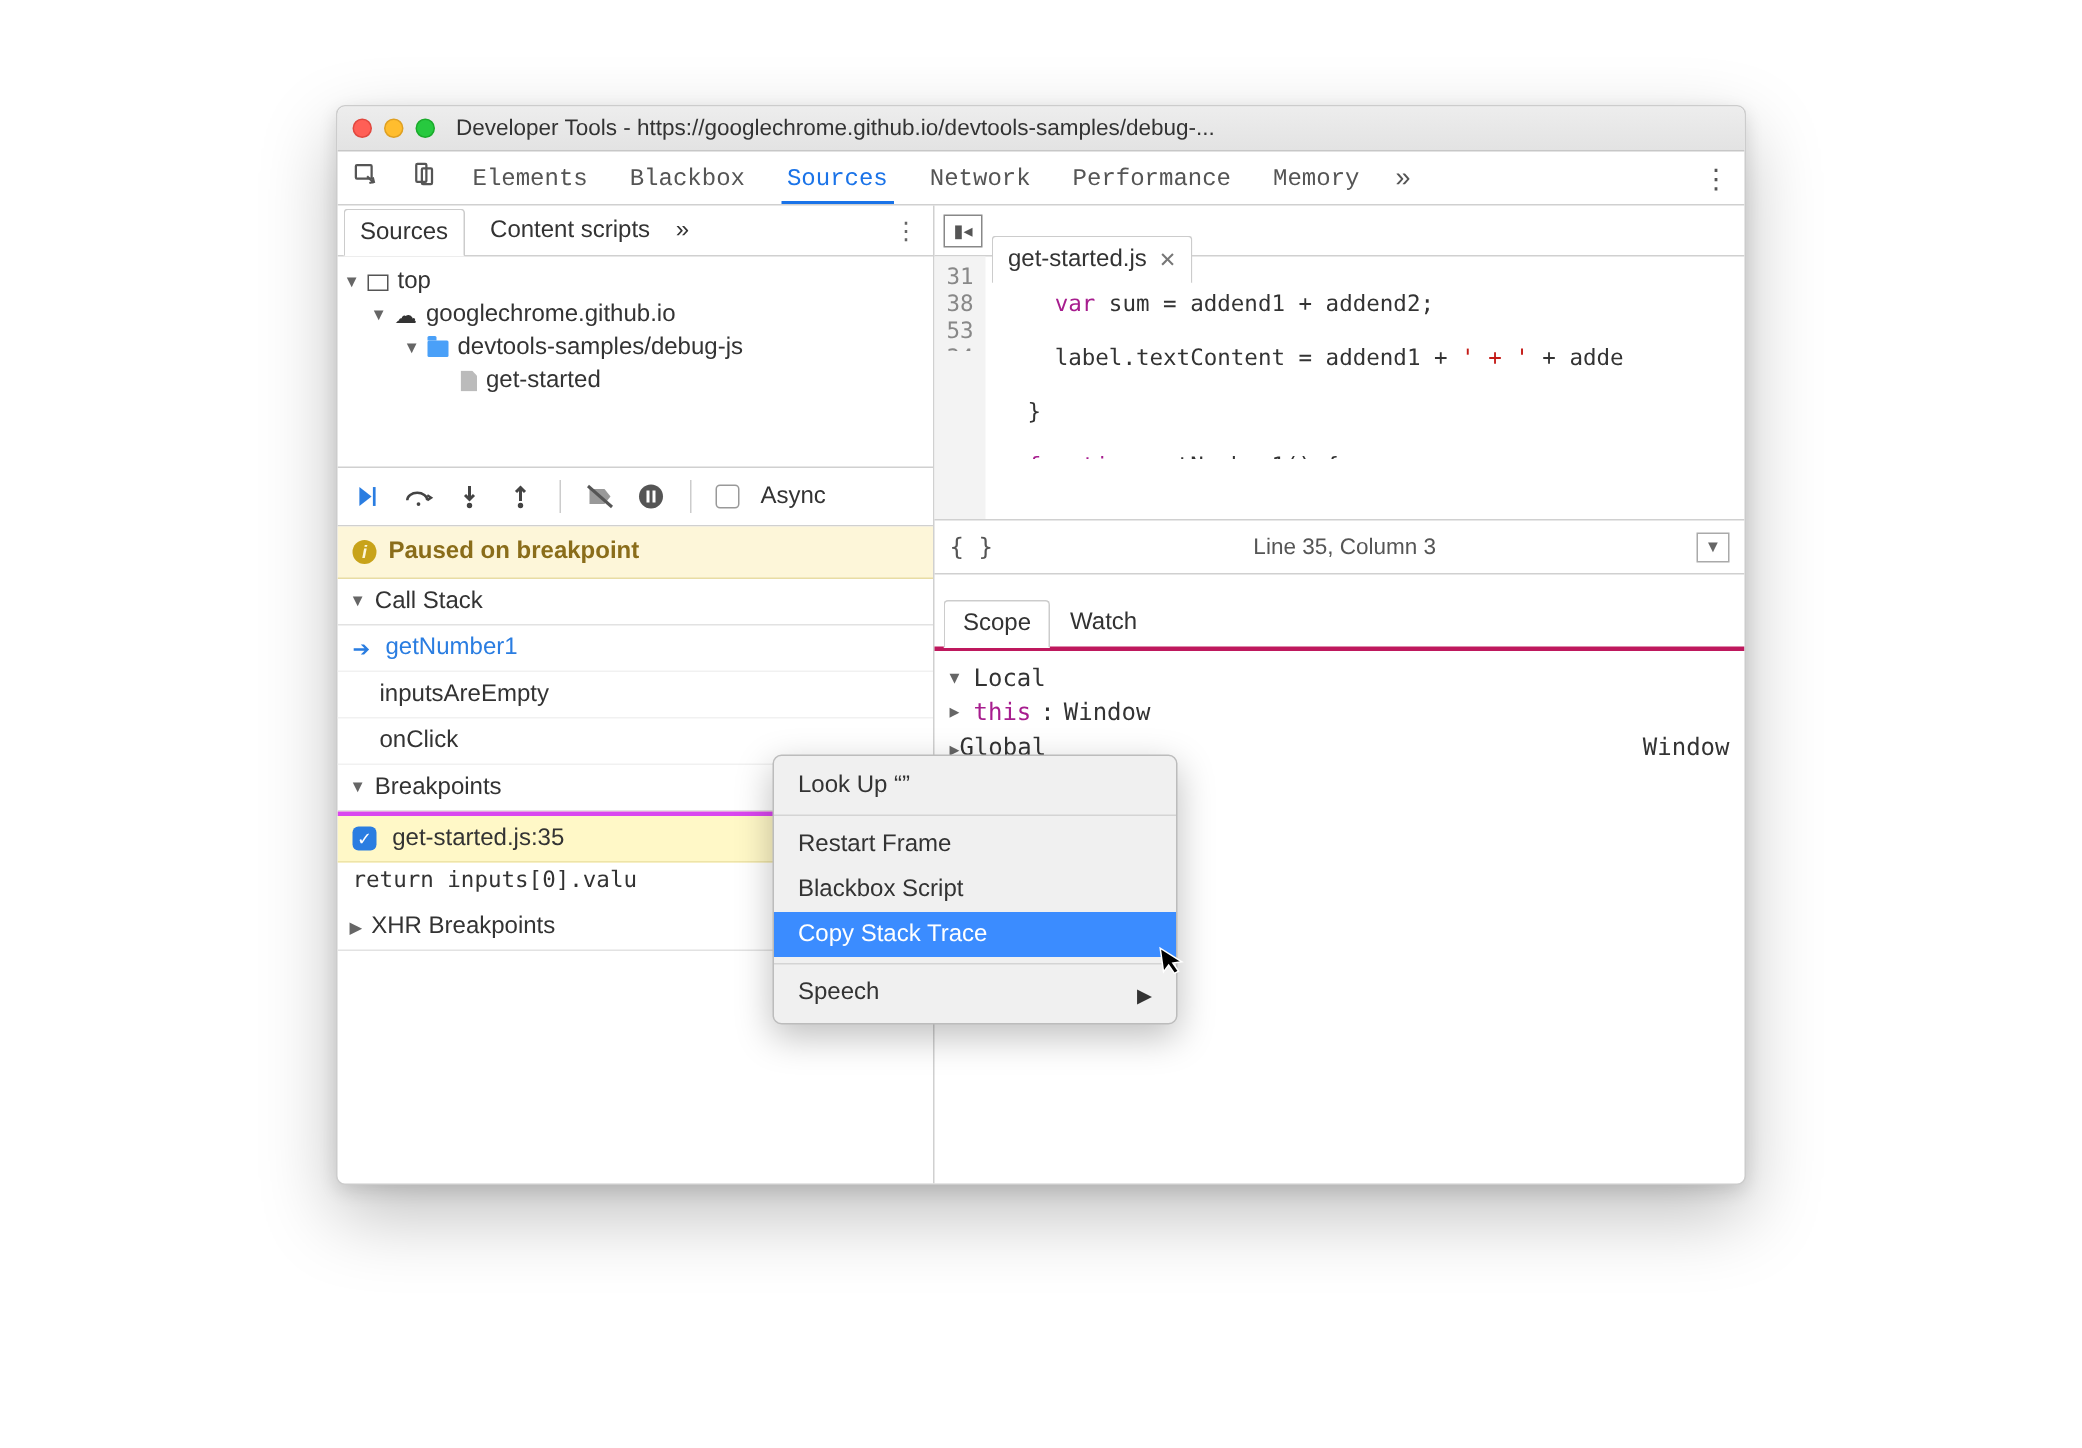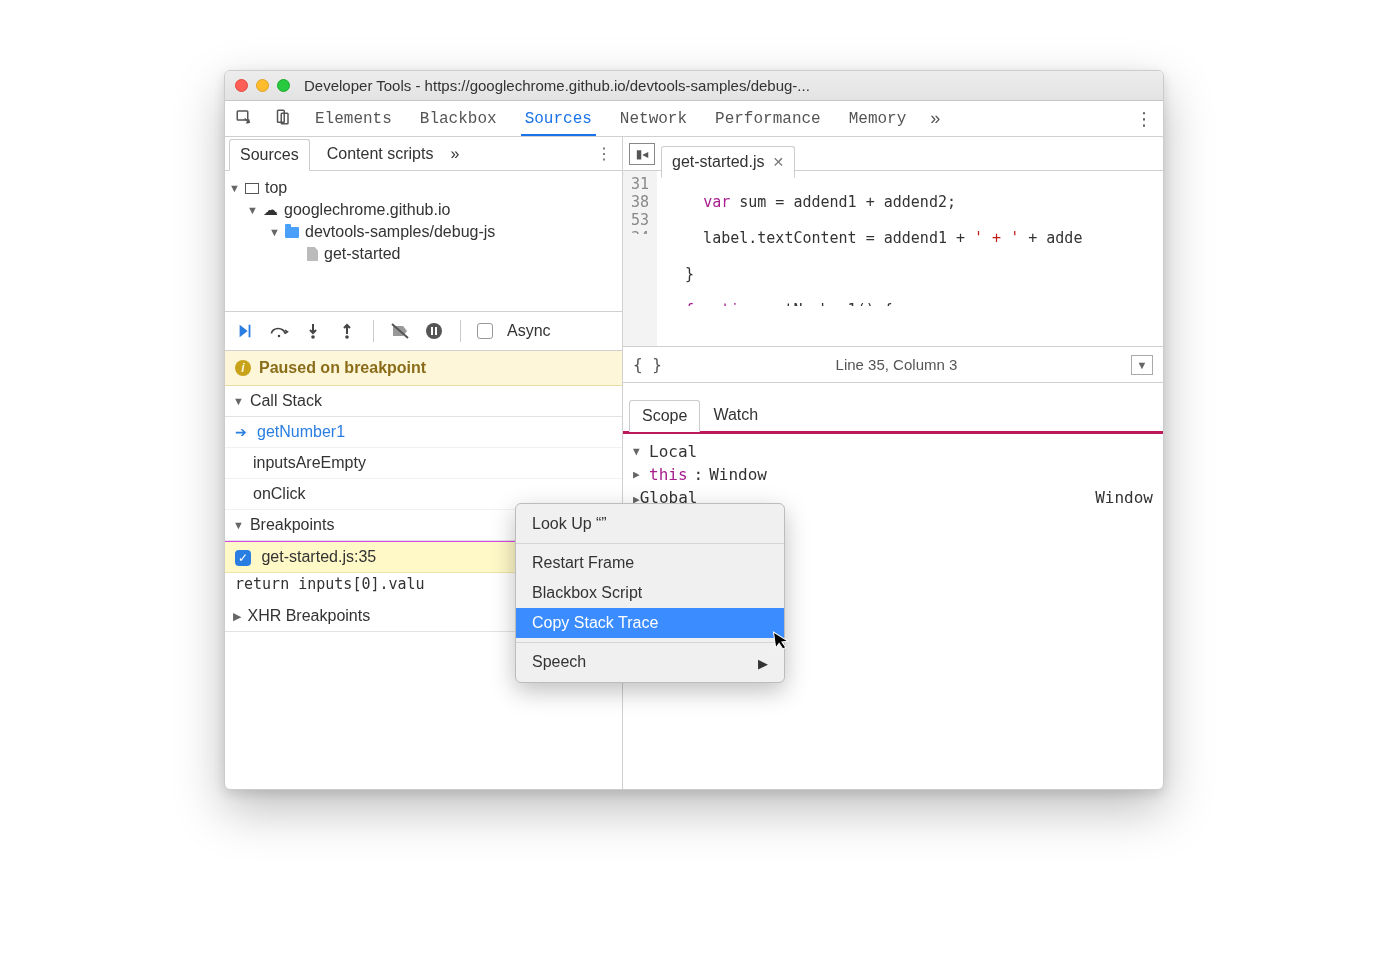--- a/index.html
+++ b/index.html
@@ -104,31 +104,31 @@
 .section-hdr {
   border-bottom: 1px solid #e2e2e2; padding: 6px 8px; display: flex; align-items: center; gap: 6px;
   font-size: 16px; color: #333;
 }
 .section-hdr .caret { font-size: 11px; color: #666; }
 .stack-item { padding: 6px 10px 6px 28px; font-size: 16px; border-bottom: 1px solid #f1f1f1; display: flex; align-items: center; gap: 8px; }
 .stack-item .arrow { width: 14px; color: #2a7de1; margin-left: -18px; font-size: 14px; }
 .stack-item.current { color: #2a7de1; }
 
 .bp-item {
-  background: #fff8c7; border-top: 1px solid #d946ef; border-bottom: 1px solid #eee4a8;
+  background: #fff8c7; border-top: 3px solid #d946ef; border-bottom: 1px solid #eee4a8;
   padding: 6px 10px; font-size: 16px;
 }
 .bp-item .chk { width: 16px; height: 16px; border-radius: 4px; background: #2a7de1; display: inline-flex; align-items: center; justify-content: center; color: #fff; font-size: 12px; margin-right: 6px; }
 .bp-code { font-family: Menlo, Consolas, monospace; color: #333; padding: 2px 10px 8px 10px; font-size: 15px; }
 
 .file-tabs {
   height: 34px; border-bottom: 1px solid #d0d0d0; display: flex; align-items: center; gap: 6px; padding: 0 6px;
 }
 .file-tabs .navpane { width: 26px; height: 22px; border: 1px solid #888; display: inline-flex; align-items: center; justify-content: center; font-size: 12px; color: #555; }
-.file-tabs .ftab { padding: 6px 10px; border: 1px solid #ccc; border-bottom-color: #fff; border-radius: 3px 3px 0 0; background: #fff; display: flex; align-items: center; gap: 8px; font-size: 16px; position: relative; top: 8px; justify-content: flex-end; }
+.file-tabs .ftab { padding: 6px 10px; border: 1px solid #ccc; border-bottom-color: #fff; border-radius: 3px 3px 0 0; background: #fff; display: flex; align-items: center; gap: 8px; font-size: 16px; position: relative; top: 19px; justify-content: flex-end; }
 .file-tabs .ftab .close { color: #777; font-size: 14px; }
 
 .code {
   font-family: Menlo, Consolas, monospace; font-size: 15px;
   display: flex; border-bottom: 1px solid #d0d0d0; gap: 20px;
 }
 .gutter { background: #f3f3f3; color: #888; text-align: right; padding: 4px 8px; }
 .codelines { padding: 4px 8px; white-space: pre; overflow: hidden; color: #333; }
 .kw { color: #a71d8e; }
 .fn { color: #a71d8e; }

